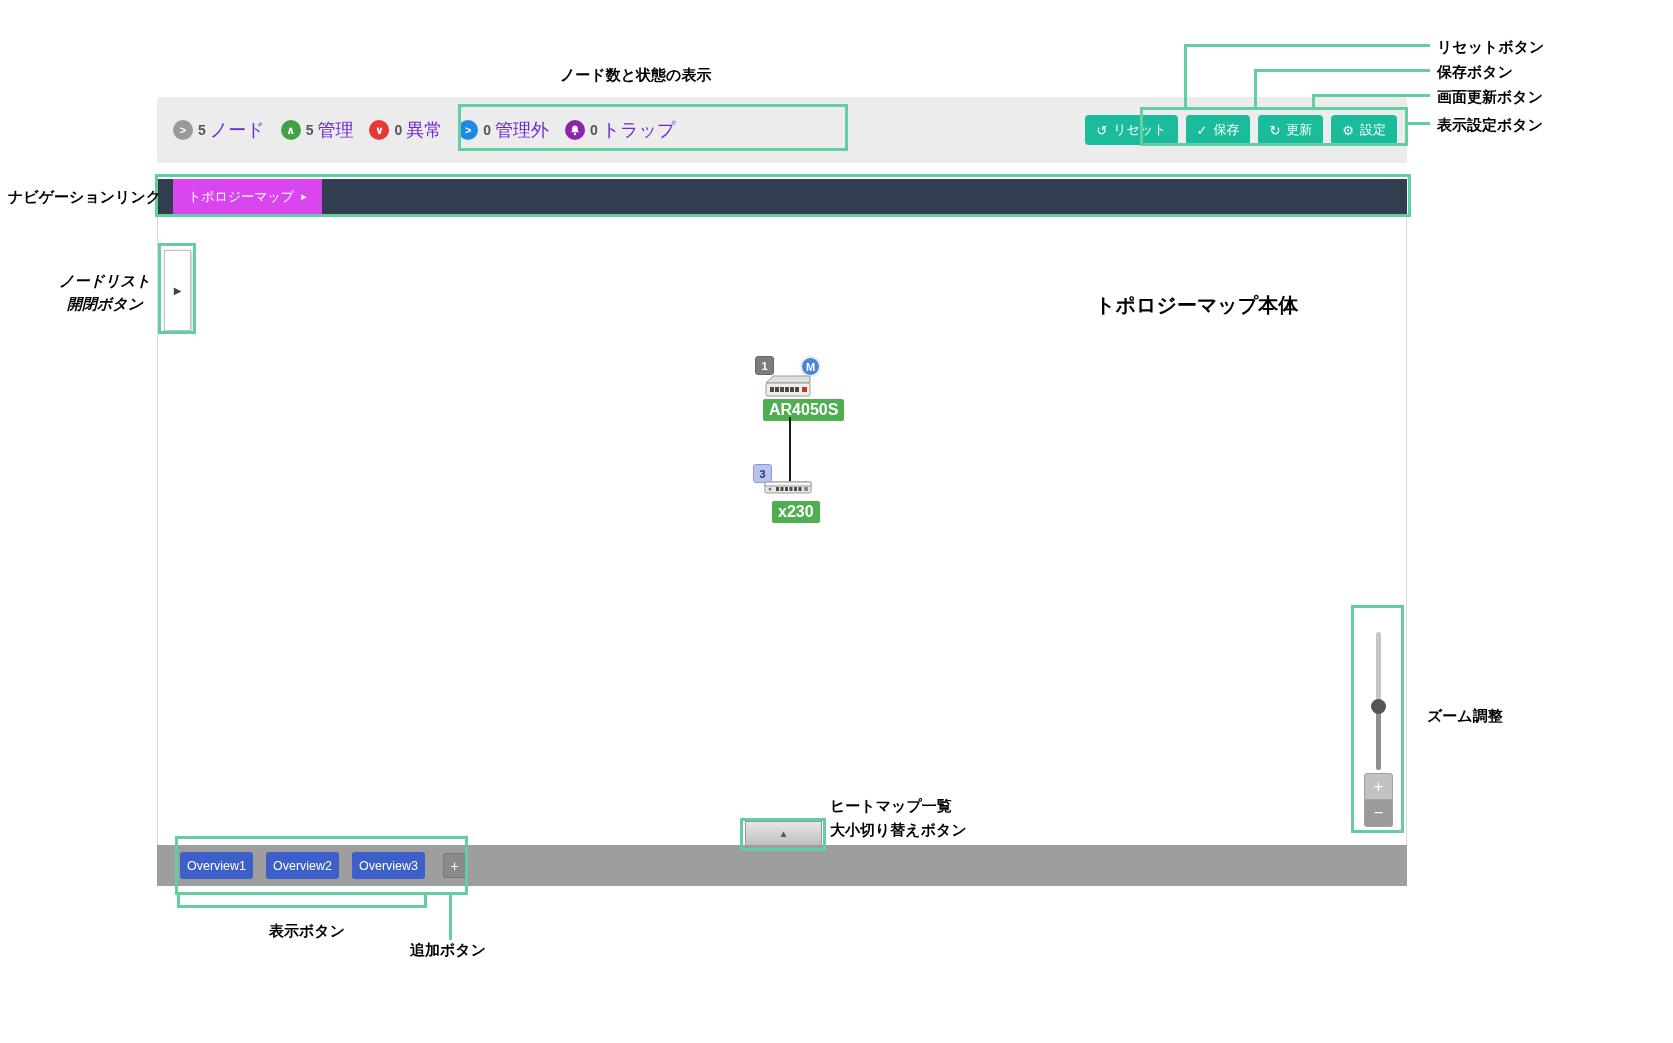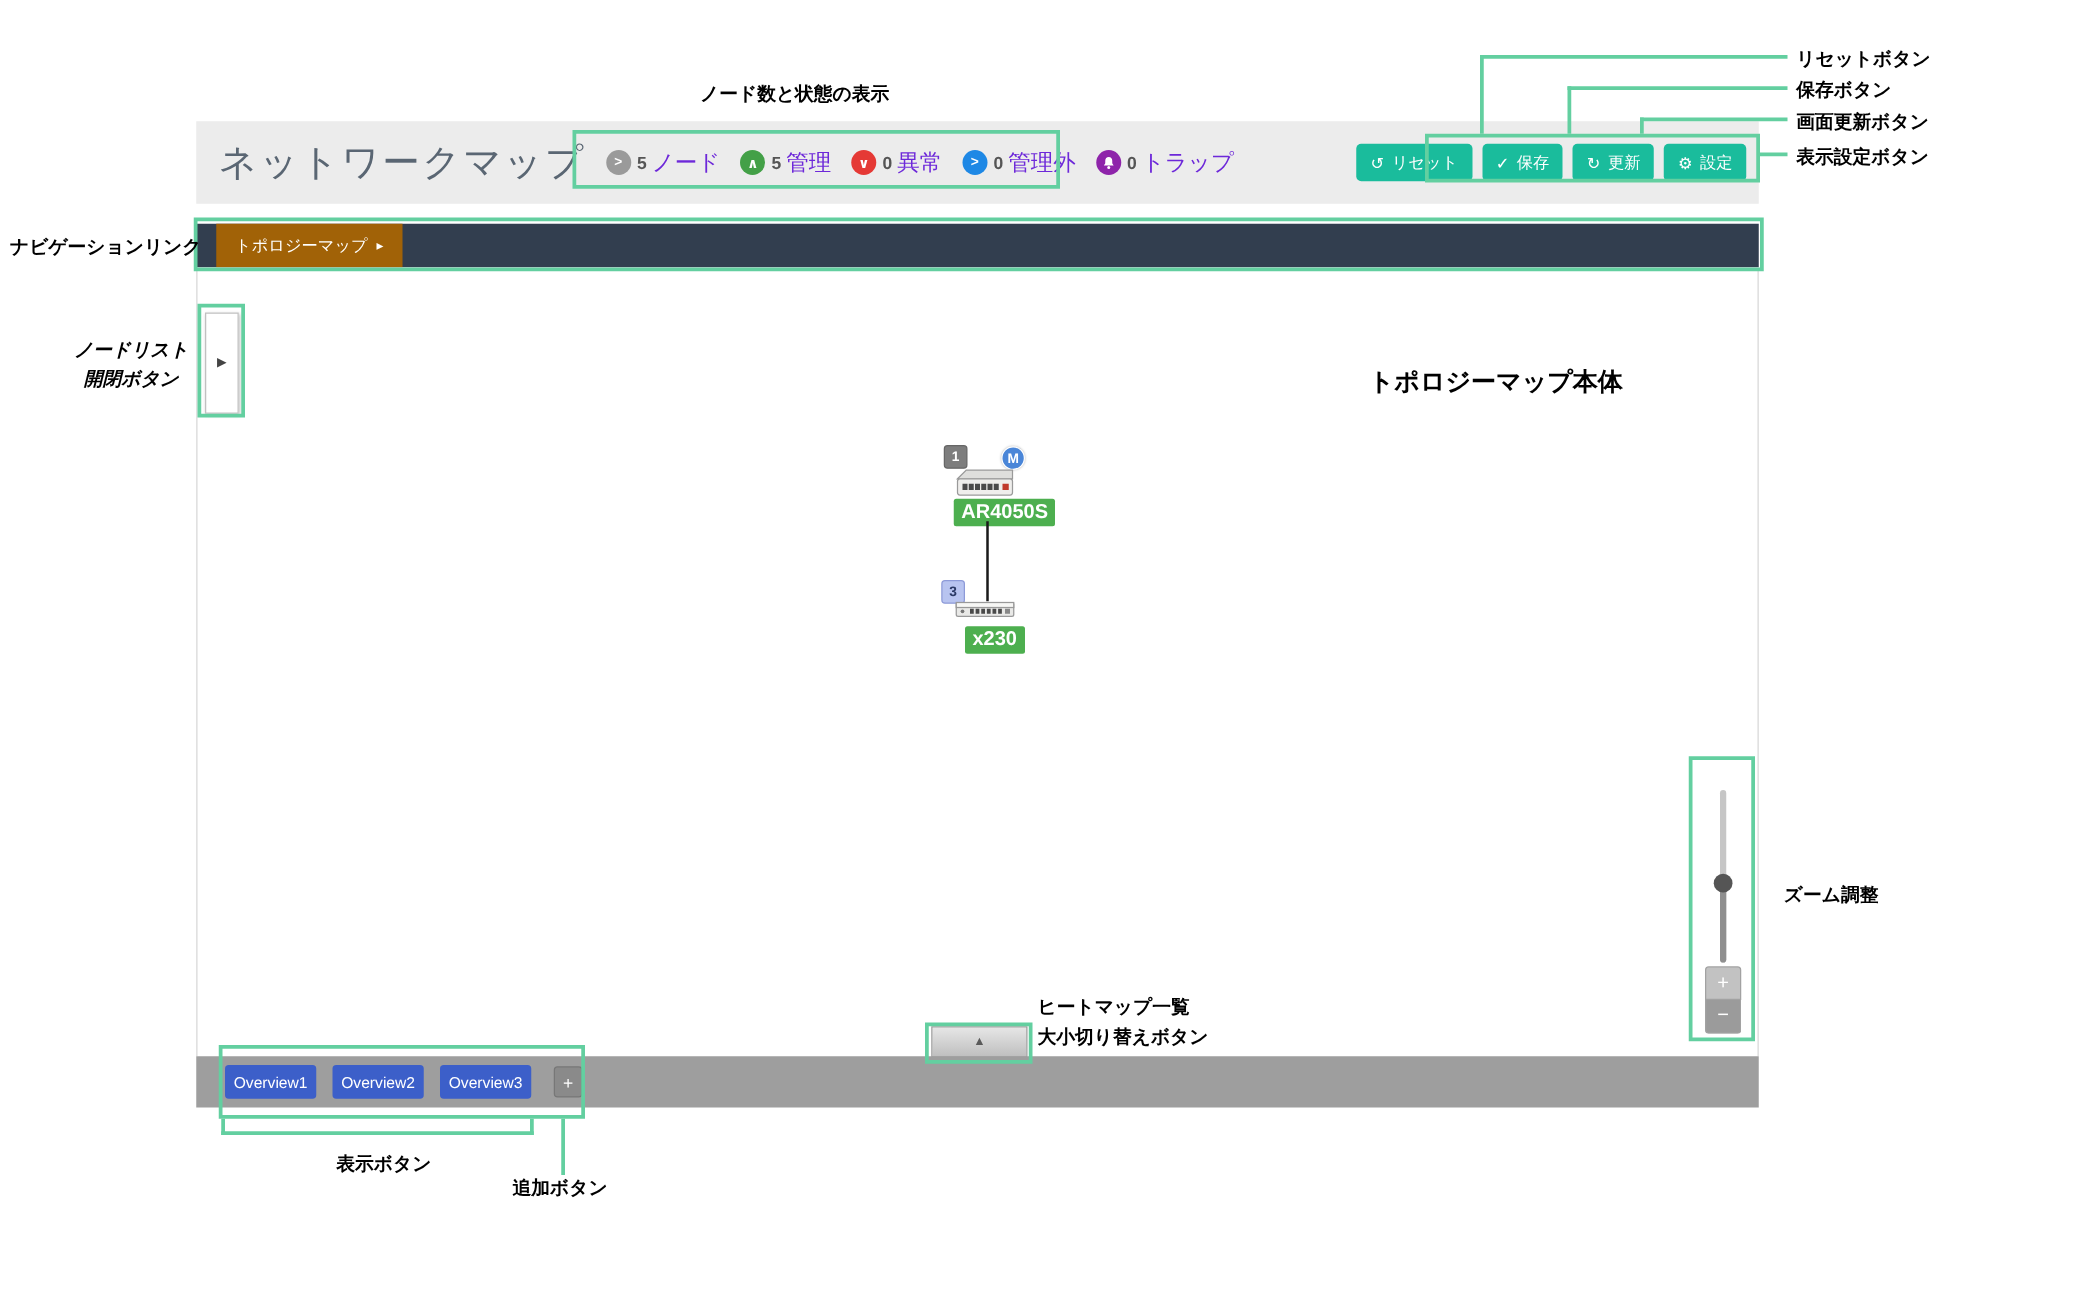--- a/index.html
+++ b/index.html
@@ -17,21 +17,21 @@
   .status-item { display:flex; align-items:center; }
   .status-circle { width:20px; height:20px; border-radius:50%; color:#fff; display:inline-flex; align-items:center; justify-content:center; font-size:11px; font-weight:bold; margin-right:5px; flex:0 0 auto; }
   .status-count { font-weight:bold; font-size:14px; color:#555; margin-right:4px; }
   .status-label { font-size:18px; color:#6d28d9; white-space:nowrap; }
 
   .header-buttons { margin-left:auto; margin-right:10px; display:flex; gap:8px; }
   .teal-btn { background:#1abc9c; color:#fff; border:none; border-radius:4px; height:30px; padding:0 11px; font-size:13px; display:inline-flex; align-items:center; gap:6px; cursor:pointer; white-space:nowrap; font-family:inherit; }
   .teal-btn .btn-icon { font-size:13px; line-height:1; }
 
   .nav-bar { position:absolute; left:0; top:82px; width:100%; height:35px; background:#323e4f; }
-  .nav-tab { position:absolute; left:16px; top:0; height:35px; background:#a16207; color:#fff; font-size:13px; display:flex; align-items:center; padding:0 15px; gap:7px; cursor:pointer; }
+  .nav-tab { position:absolute; left:16px; top:0; height:35px; background:#d946ef; color:#fff; font-size:13px; display:flex; align-items:center; padding:0 15px; gap:7px; cursor:pointer; }
   .nav-arrow { font-size:11px; }
 
   .canvas { position:absolute; left:0; top:117px; width:100%; height:631px; background:#fff; border-left:1px solid #d8d8d8; border-right:1px solid #d8d8d8; }
 
   .expand-btn { position:absolute; left:6px; top:36px; width:27px; height:81px; background:#fff; border:1px solid #c0c0c0; box-shadow:1px 1px 3px rgba(0,0,0,.25); display:flex; align-items:center; justify-content:center; color:#444; font-size:10px; cursor:pointer; }
 
   
   .node-badge { position:absolute; width:19px; height:19px; border-radius:3px; font-size:11px; font-weight:bold; display:flex; align-items:center; justify-content:center; }
   .badge-gray { background:#7d7d7d; color:#fff; border:1px solid #666; }
   .badge-blue { background:#b8c4f0; color:#2c3a66; border:1px solid #8d9ad8; }
@@ -64,21 +64,20 @@
   .anno-label-center { text-align:center; }
 </style>
 </head>
 <body>
 
 <div class="page">
 
   <div class="app">
 
     <div class="app-header">
-      <div class="app-title">ネットワークマップ</div>
 
       <div class="status-group">
         <div class="status-item">
           <span class="status-circle" style="background: rgb(154, 154, 154);">
               <span>&gt;</span>
             </span>
           <span class="status-count">5</span>
           <span class="status-label">ノード</span>
         </div>
         <div class="status-item">

